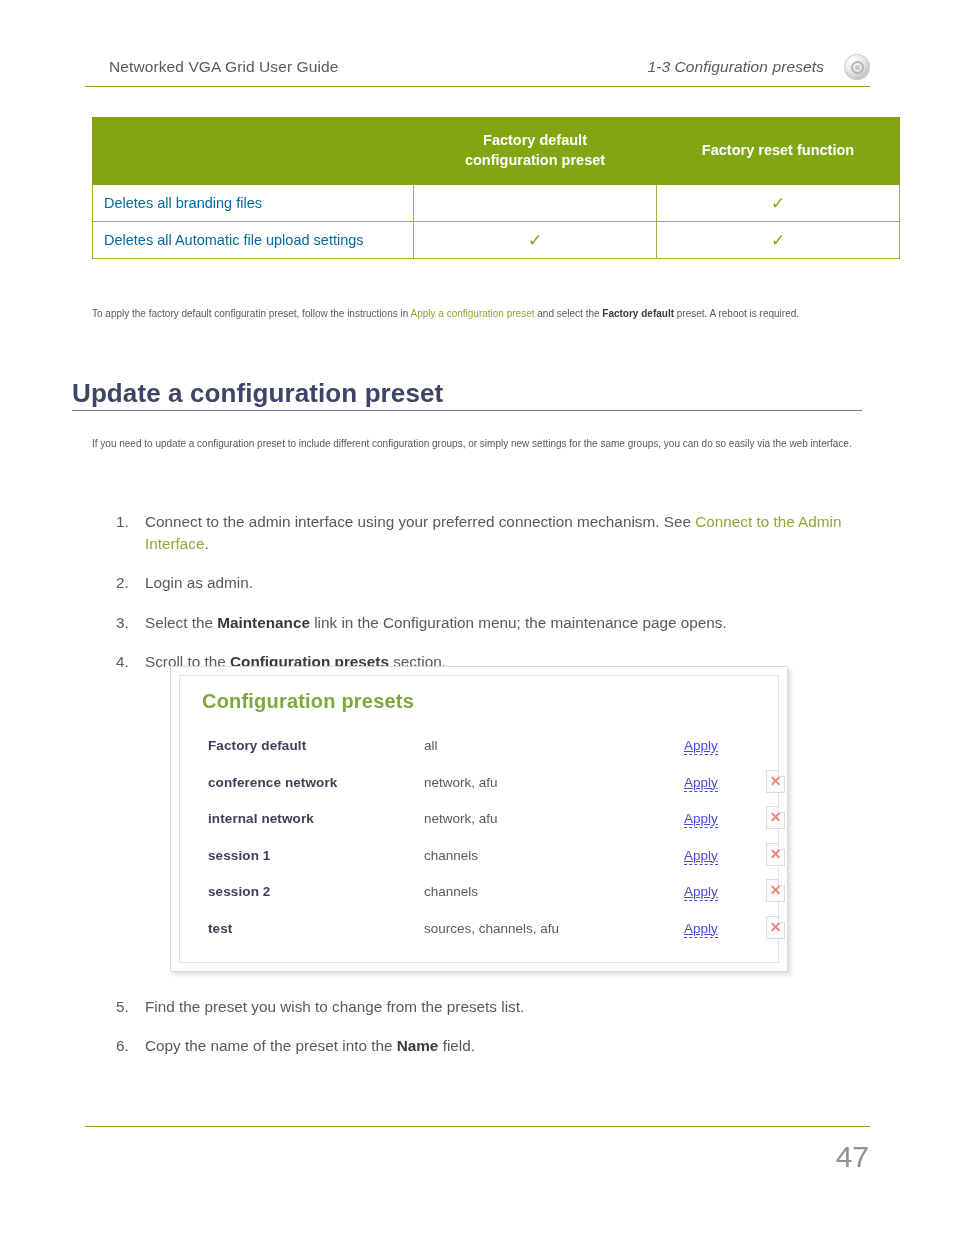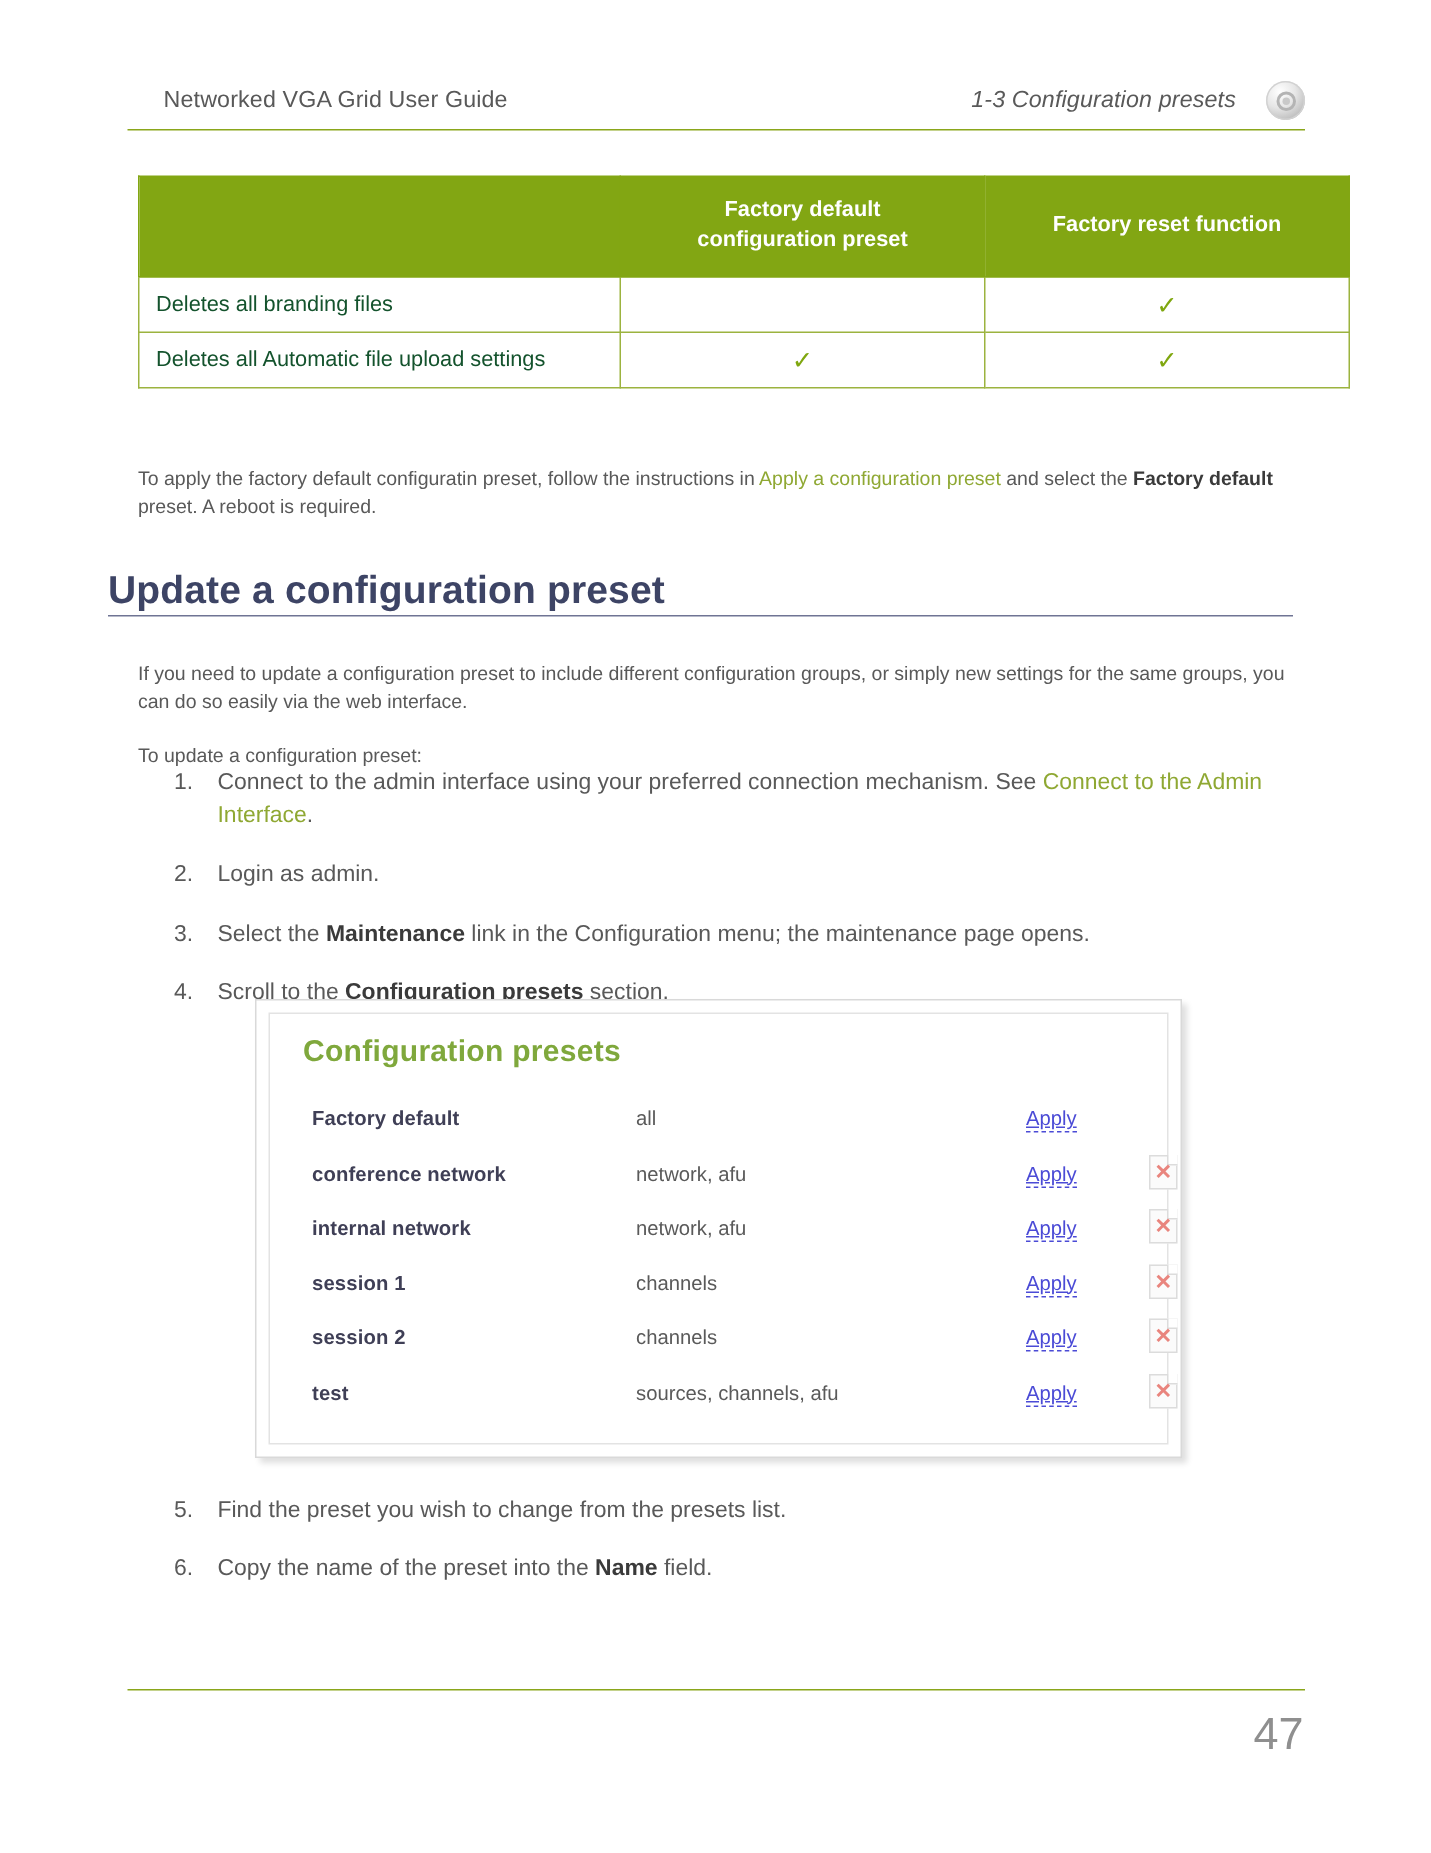--- a/index.html
+++ b/index.html
@@ -109,38 +109,38 @@
     line-height: 1.35;
     padding: 4px 6px;
   }
   .cmp-table thead th.blank-head { background: #82a613; }
   .col-label { width: 308px; }
   .col-a { width: 230px; }
   .col-b { width: 230px; }
   .cmp-table tbody td {
     height: 36px;
     font-size: 14.5px;
-    color: #14532d;
+    color: #0369a1;
     vertical-align: middle;
   }
   .cmp-table tbody td.rowlabel {
     text-align: left;
     padding-left: 11px;
   }
   .cmp-table tbody td.mark {
     text-align: center;
     color: #7fa70f;
     font-size: 17px;
     line-height: 1;
   }
 
   
   .para {
     position: absolute;
-    font-size: 13px;
+    font-size: 10px;
     line-height: 1.45;
     color: #595959;
   }
   .para b, .li b { color: #3a3a3a; font-weight: bold; }
   a.xref, .xref {
     color: #8fa833;
     text-decoration: none;
   }
 
   .para-intro {
@@ -360,21 +360,20 @@
       </tr>
     </tbody>
   </table>
 
   <p class="para para-intro"><span>To apply the factory default configuratin preset, follow the instructions in </span><span class="xref">Apply a configuration preset</span><span> and select the </span><b>Factory default</b><span> preset. A reboot is required.</span></p>
 
   <h1 class="h1">Update a configuration preset</h1>
   <div class="h1-rule"></div>
 
   <p class="para para-1">If you need to update a configuration preset to include different configuration groups, or simply new settings for the same groups, you can do so easily via the web interface.</p>
-  <p class="para para-2">To update a configuration preset:</p>
 
   <div class="steps">
     <div class="li">
       <span class="li-num">1.</span><span>Connect to the admin interface using your preferred connection mechanism. See </span><span class="xref">Connect to the Admin Interface</span><span>.</span>
     </div>
     <div class="li">
       <span class="li-num">2.</span><span>Login as admin.</span>
     </div>
     <div class="li">
       <span class="li-num">3.</span><span>Select the </span><b>Maintenance</b><span> link in the Configuration menu; the maintenance page opens.</span>

